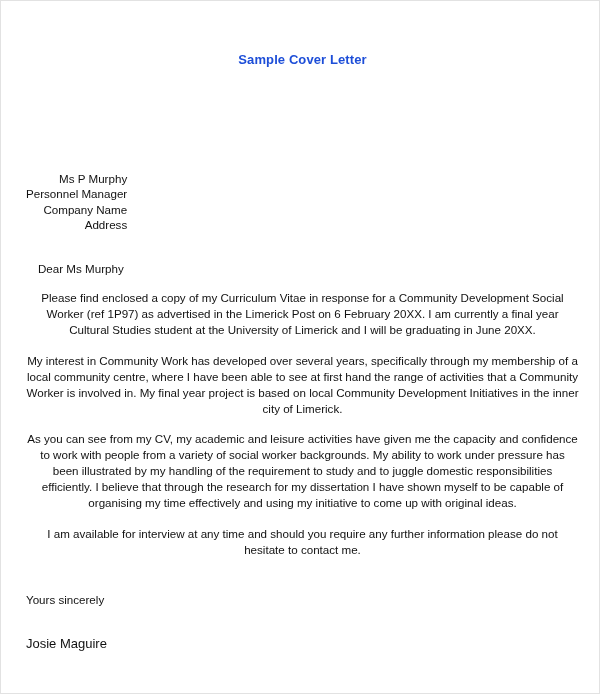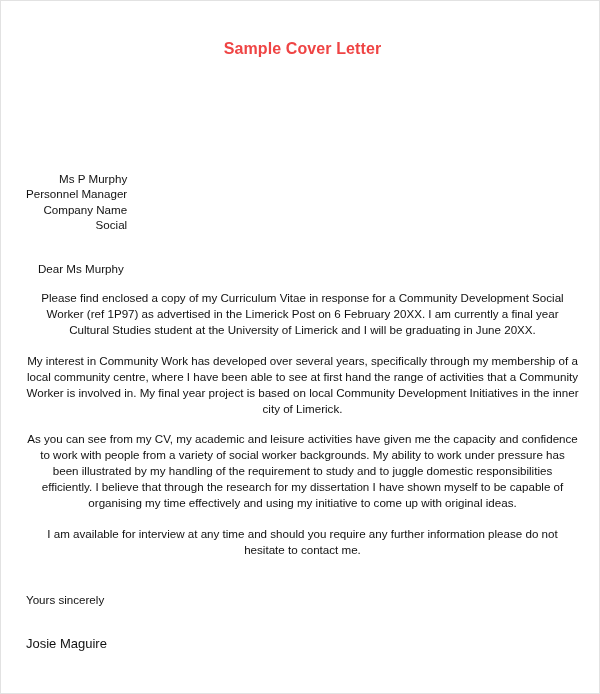--- a/index.html
+++ b/index.html
@@ -22,26 +22,26 @@
   .sheet {
     position: absolute;
     left: 25px;
     top: 0;
     width: 553px;
     height: 100%;
   }
   .doc-title {
     position: absolute;
     left: 0;
-    top: 39px;
+    top: 51px;
     width: 553px;
     text-align: center;
-    font-size: 16px;
+    font-size: 13px;
     font-weight: bold;
-    color: #ef4444;
+    color: #1d4ed8;
     letter-spacing: 0.1px;
   }
   .sender-block {
     position: absolute;
     right: 0;
     top: 93px;
     text-align: right;
     font-size: 11.6px;
     line-height: 15.4px;
     color: #111111;
@@ -109,21 +109,21 @@
 <div class="page">
   <div class="sheet">
 
     <div class="doc-title">Sample Cover Letter</div>
 
 
     <div class="recipient-block">
       <span class="recipient-line">Ms P Murphy</span>
       <span class="recipient-line">Personnel Manager</span>
       <span class="recipient-line">Company Name</span>
-      <span class="recipient-line">Social</span>
+      <span class="recipient-line">Address</span>
     </div>
 
     <div class="salutation">Dear Ms Murphy</div>
 
     <div class="body-block">
       <p class="body-para">Please find enclosed a copy of my Curriculum Vitae in response for a Community Development Social Worker (ref 1P97) as advertised in the Limerick Post on 6 February 20XX.  I am currently a final year Cultural Studies student at the University of Limerick and I will be graduating in June 20XX.</p>
       <p class="body-para">My interest in Community Work has developed over several years, specifically through my membership of a local community centre, where I have been able to see at first hand the range of activities that a Community Worker is involved in.   My final year project is based on local Community Development Initiatives in the inner city of Limerick.</p>
       <p class="body-para">As you can see from my CV, my academic and leisure activities have given me the capacity and confidence to work with people from a variety of social worker backgrounds. My ability to work under pressure has been illustrated by my handling of the requirement to study and to juggle domestic responsibilities efficiently. I believe that through the research for my dissertation I have shown myself to be capable of organising my time effectively and using my initiative to come up with original ideas.</p>
       <p class="body-para">I am available for interview at any time and should you require any further information please do not hesitate to contact me.</p>
     </div>

